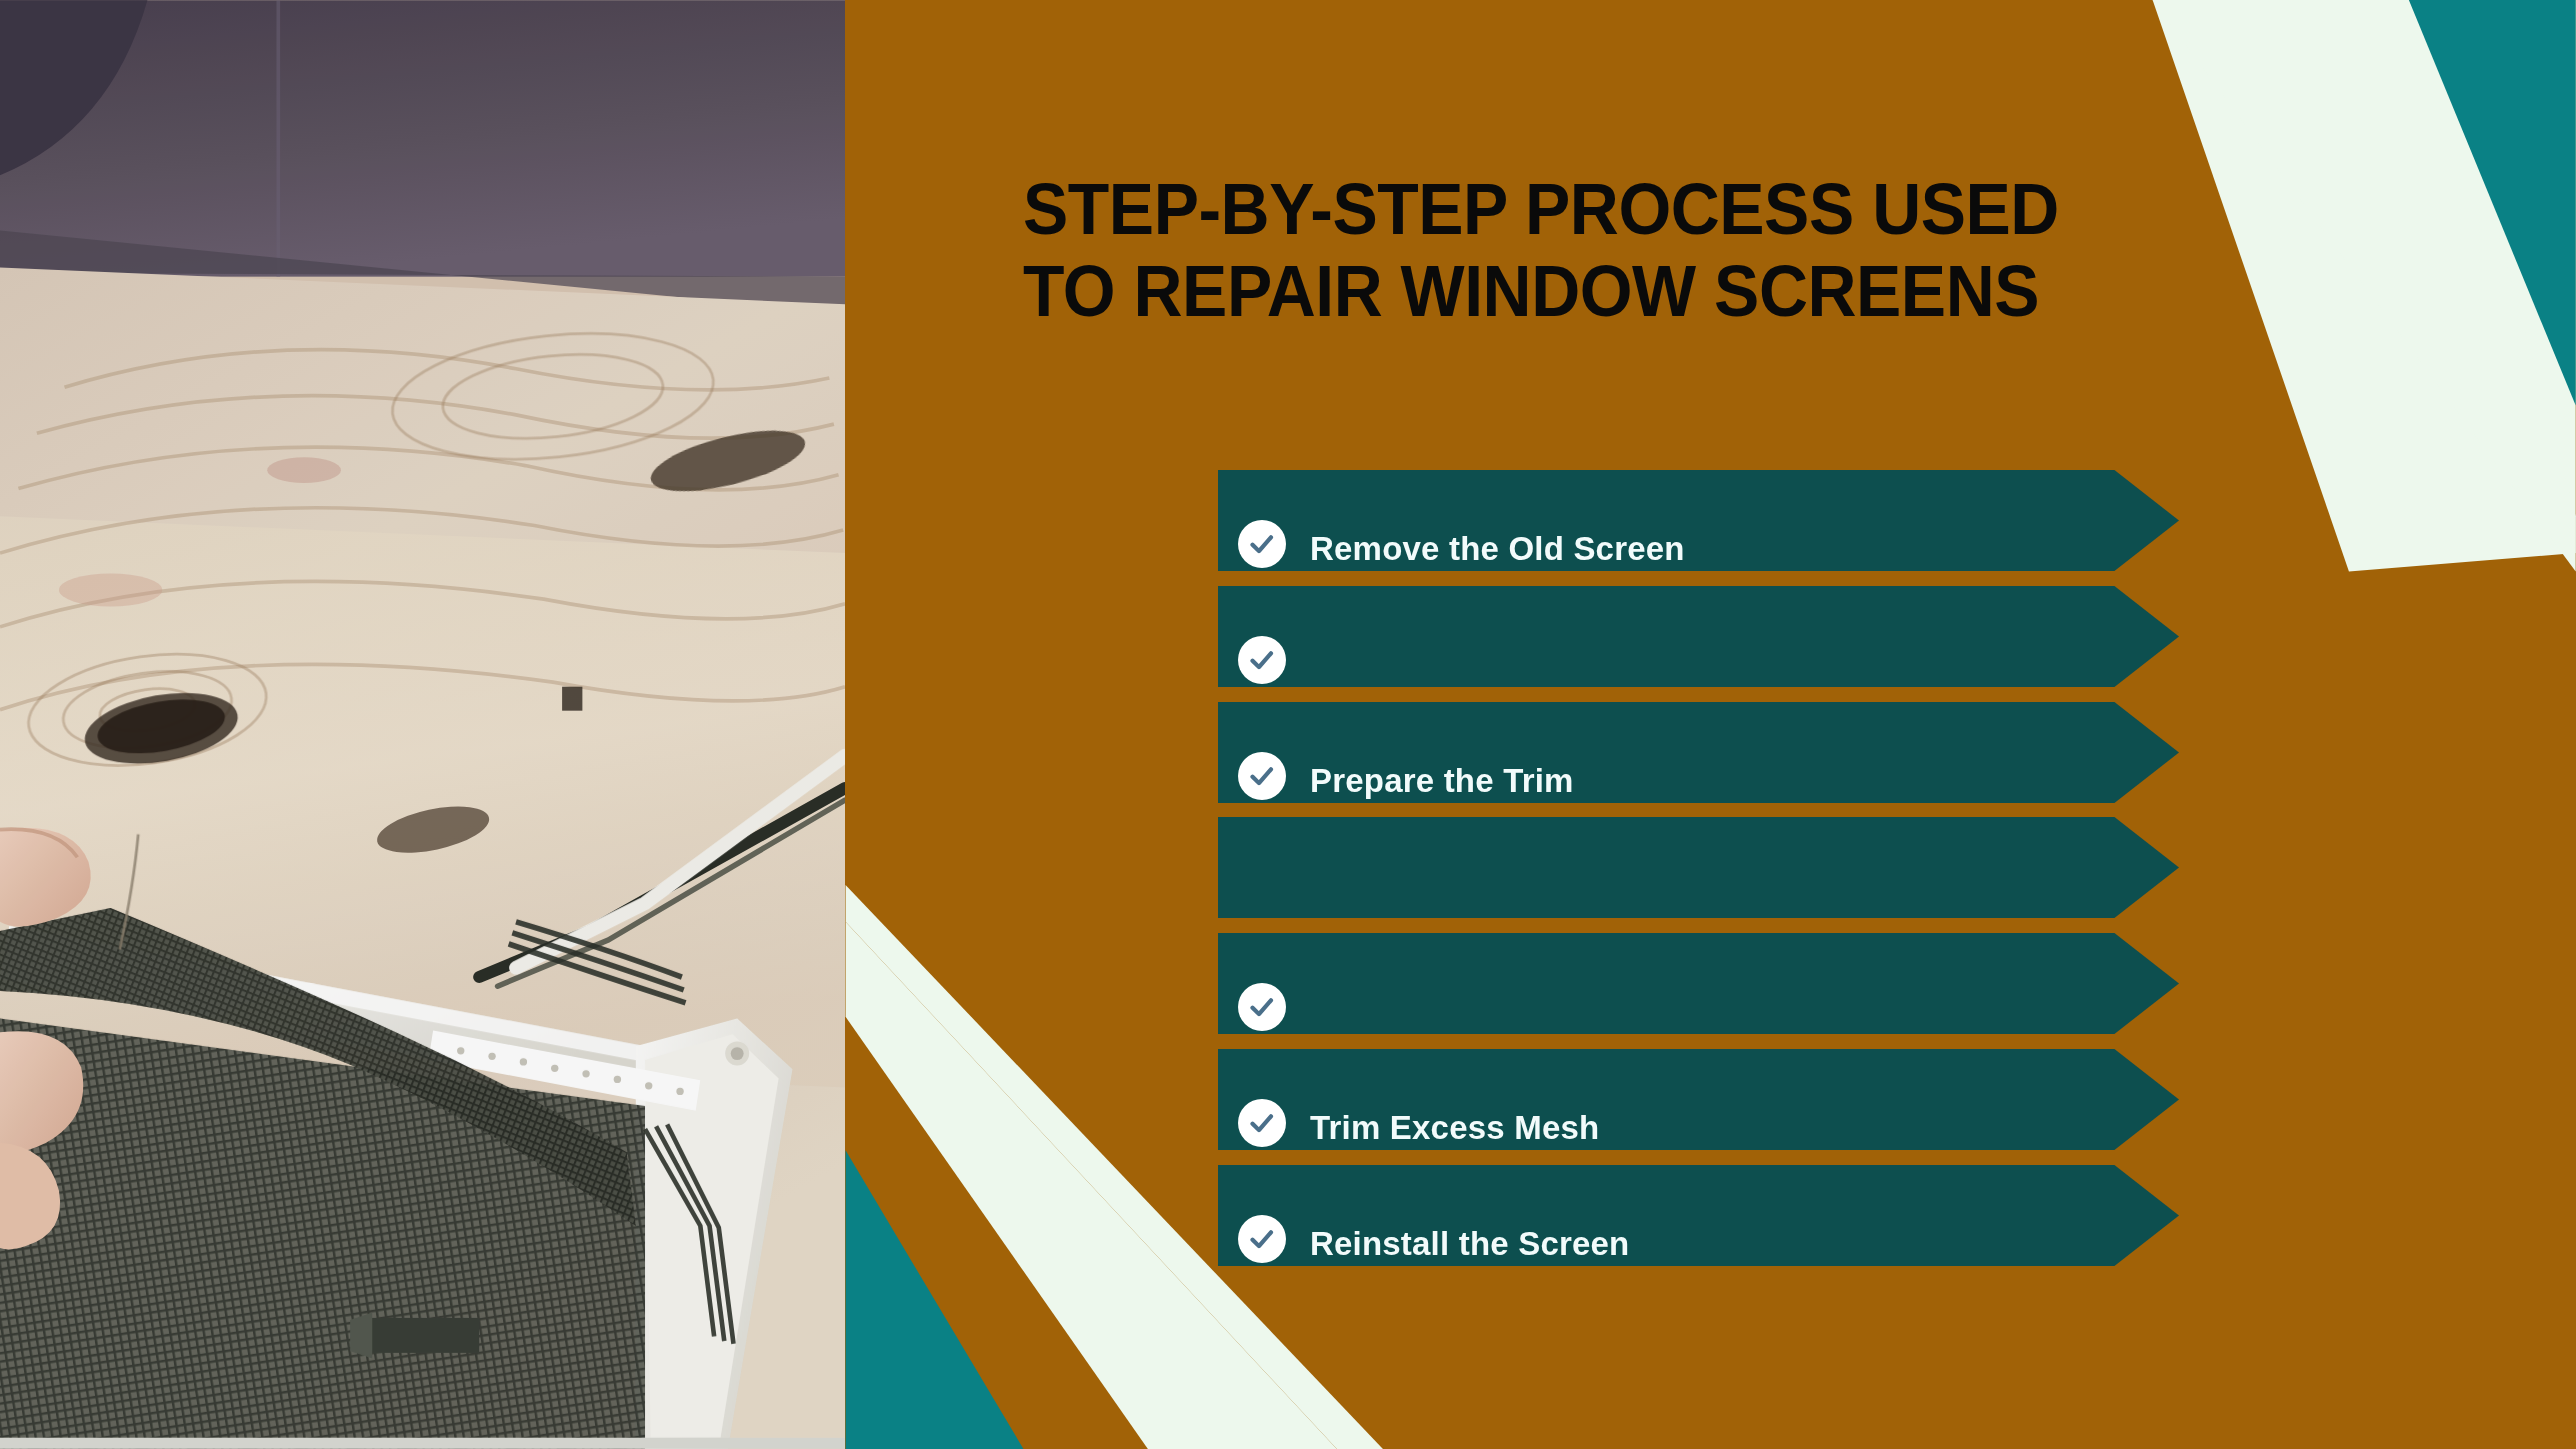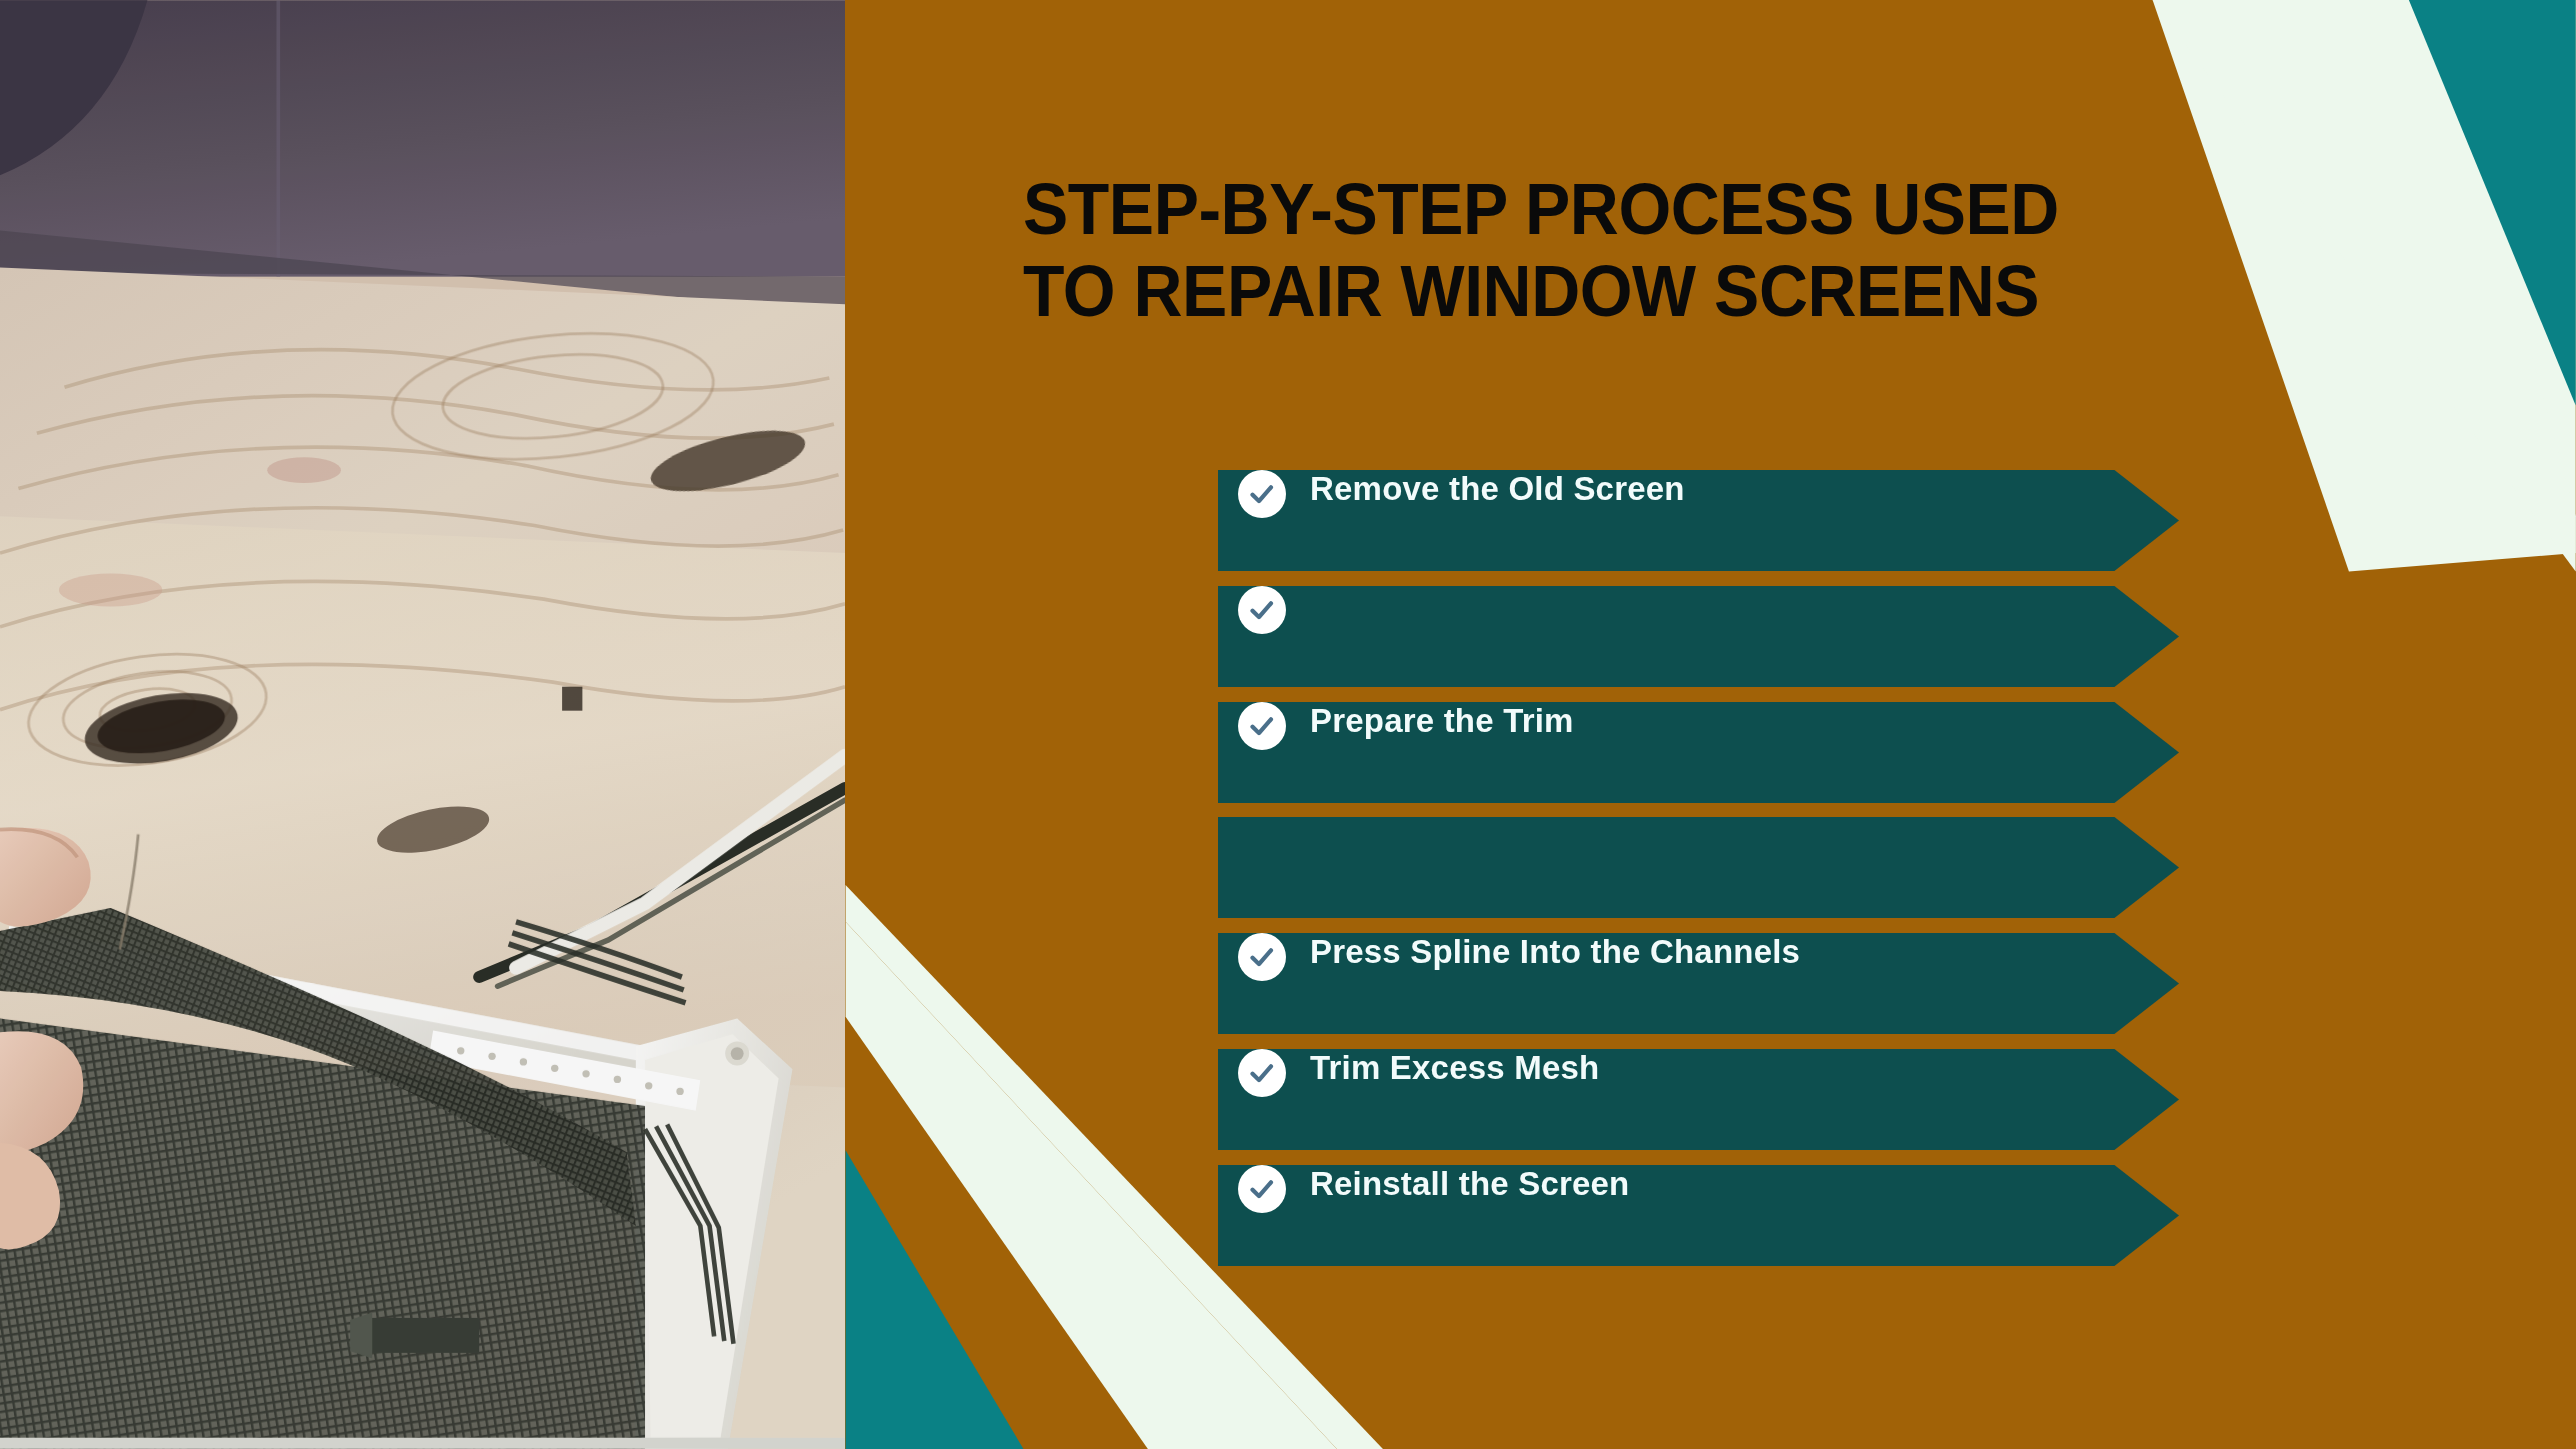--- a/index.html
+++ b/index.html
@@ -53,21 +53,21 @@
     position:relative;
     height:101px;
     margin-bottom:14.8px;
   }
   .step-shape{
     position:absolute;left:0;top:0;width:961px;height:101px;
     display:block;
   }
   .step-inner{
     position:absolute;left:0;top:0;height:98px;
-    display:flex;align-items:flex-start;
+    display:flex;align-items:flex-end;
     padding-left:20px;
     box-sizing:border-box;
   }
   .check-badge{
     width:48px;height:48px;flex:0 0 48px;
     border-radius:50%;
     background:#ffffff;
     display:flex;align-items:center;justify-content:center;
   }
   .check-badge svg{display:block;width:29.5px;height:29.5px;}
@@ -290,21 +290,20 @@
       <div class="step">
         <svg class="step-shape" viewBox="0 0 1042 110" preserveAspectRatio="none">
           <polygon points="0,0 972,0 1042,55 972,110 0,110" fill="#0d4f4f"></polygon>
         </svg>
         <div class="step-inner">
           <span class="check-badge">
             <svg viewBox="0 0 32 32">
               <path d="M6 17 L13 24 L26 9" fill="none" stroke="#4a6f8a" stroke-width="4.6" stroke-linecap="round" stroke-linejoin="round"></path>
             </svg>
           </span>
-          <span class="step-label">Press Spline Into the Channels</span>
         </div>
       </div>
 
       <div class="step">
         <svg class="step-shape" viewBox="0 0 1042 110" preserveAspectRatio="none">
           <polygon points="0,0 972,0 1042,55 972,110 0,110" fill="#0d4f4f"></polygon>
         </svg>
         <div class="step-inner">
           <span class="check-badge">
             <svg viewBox="0 0 32 32">

